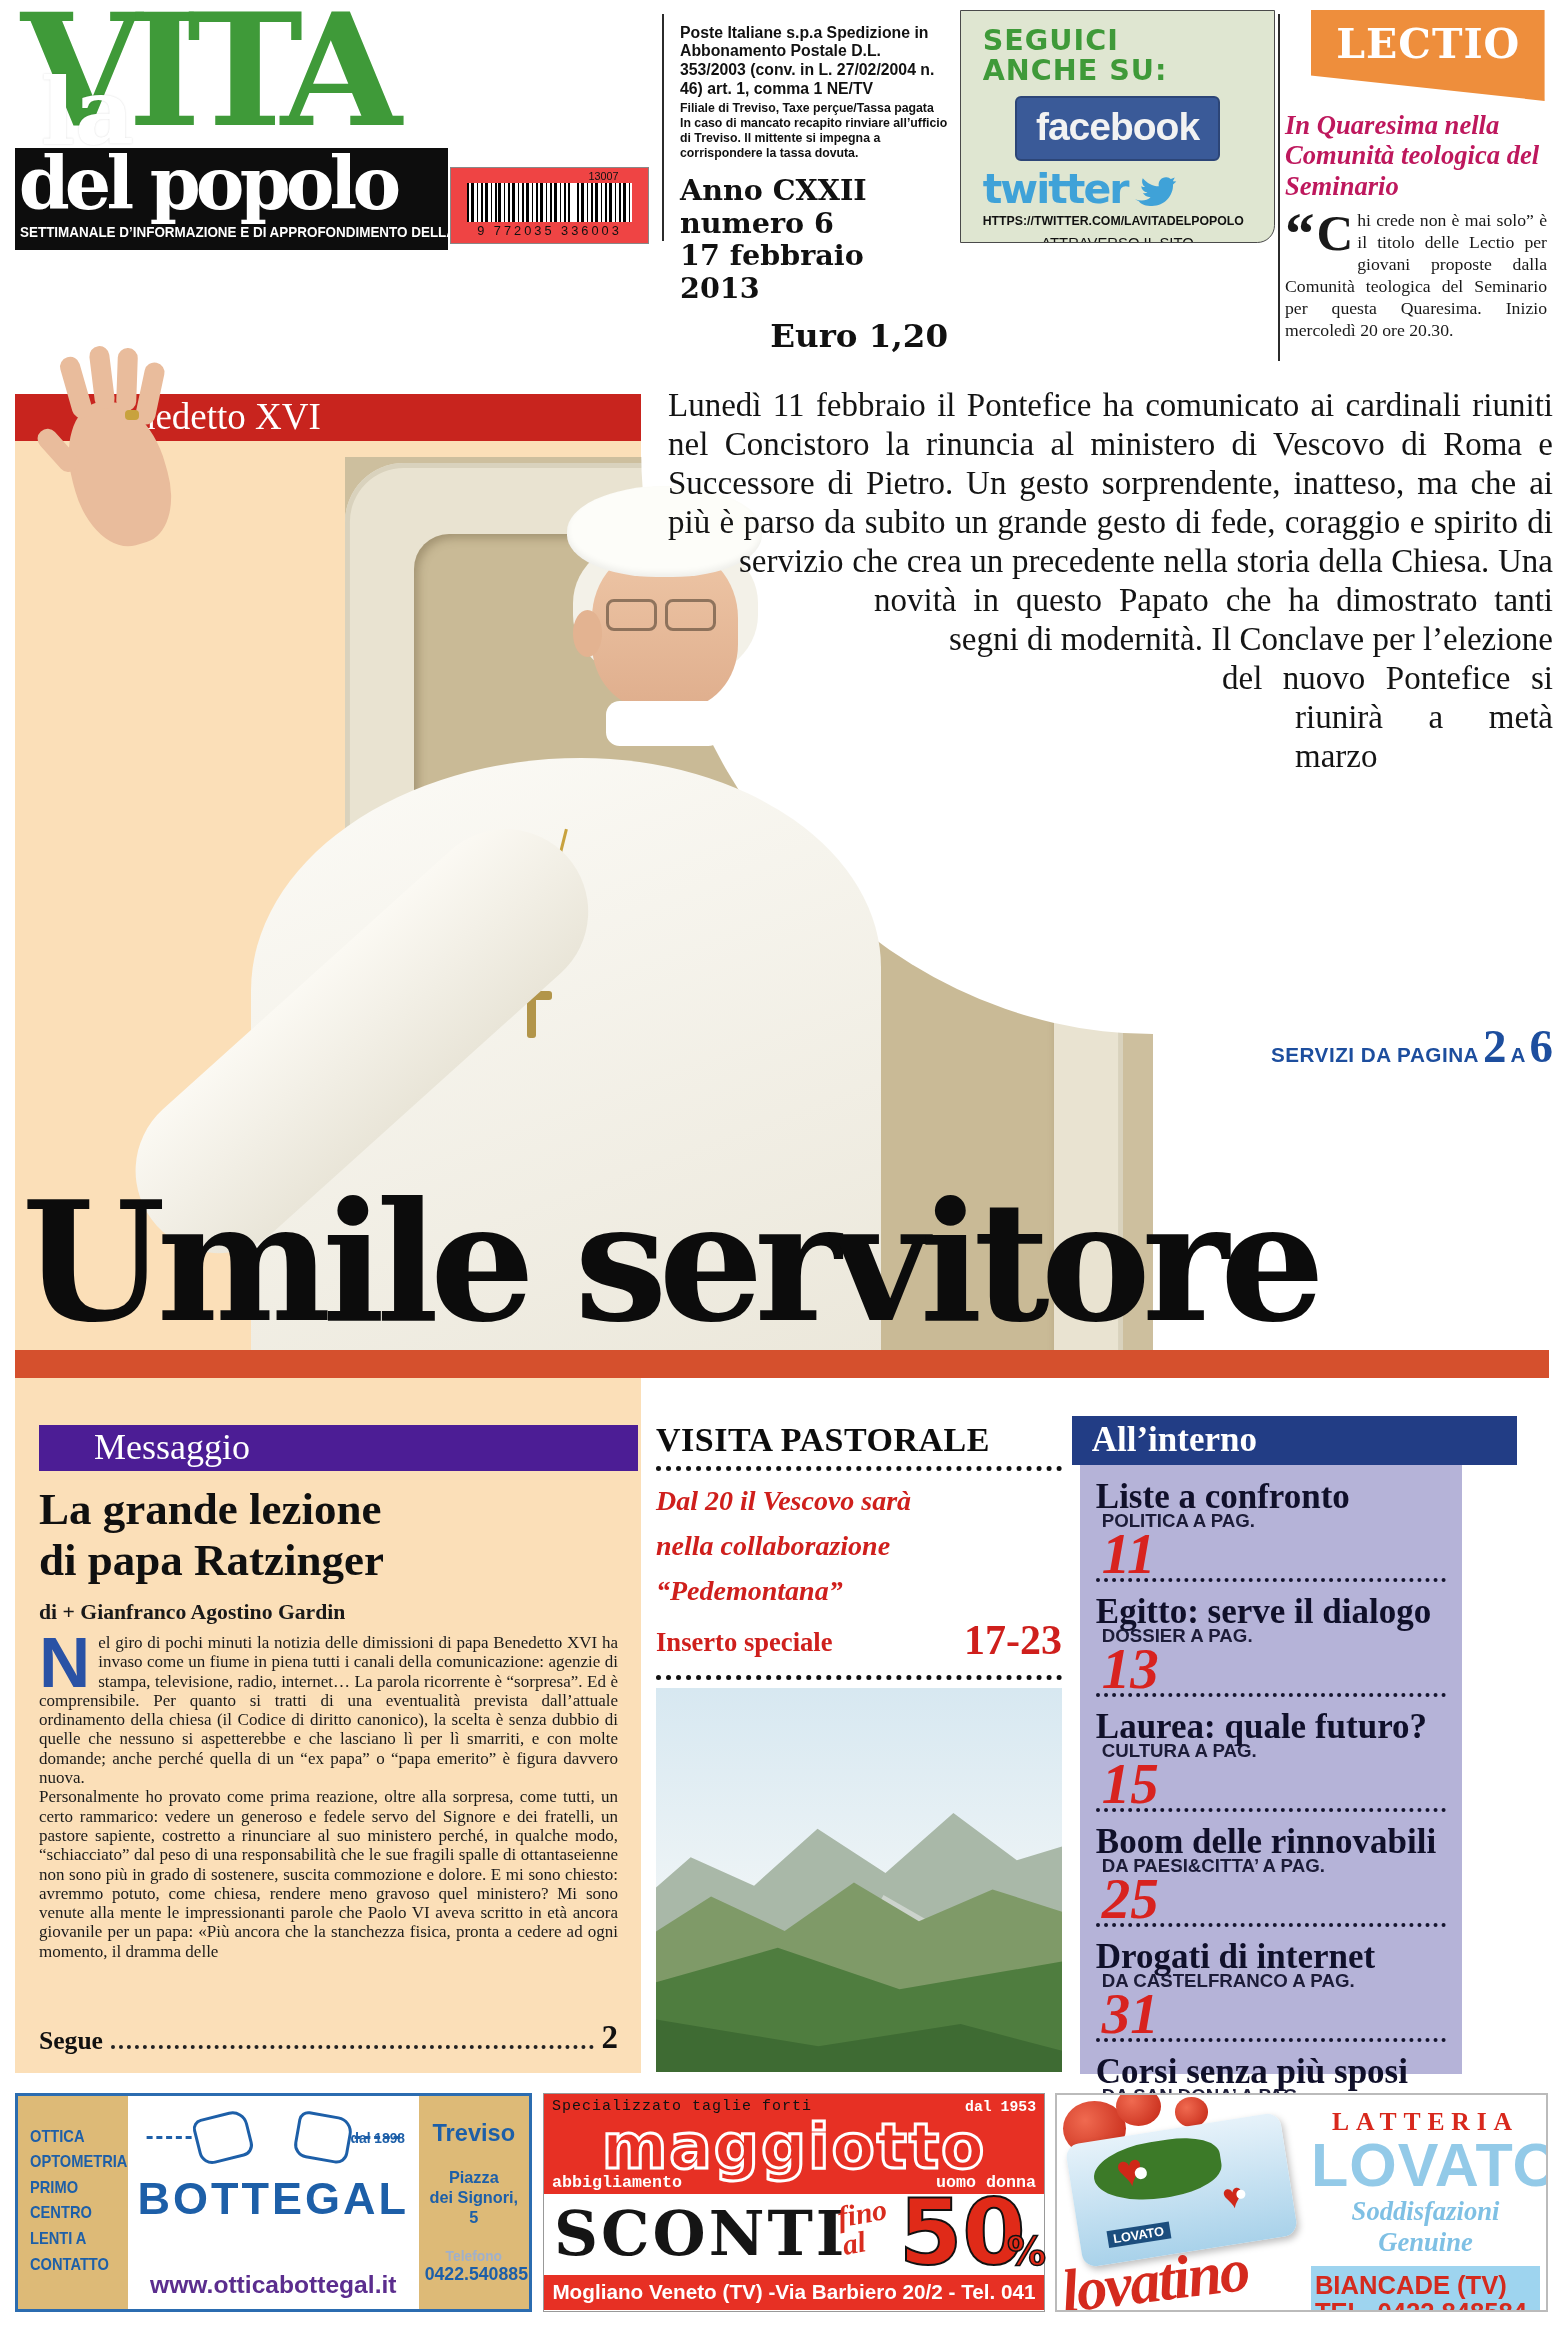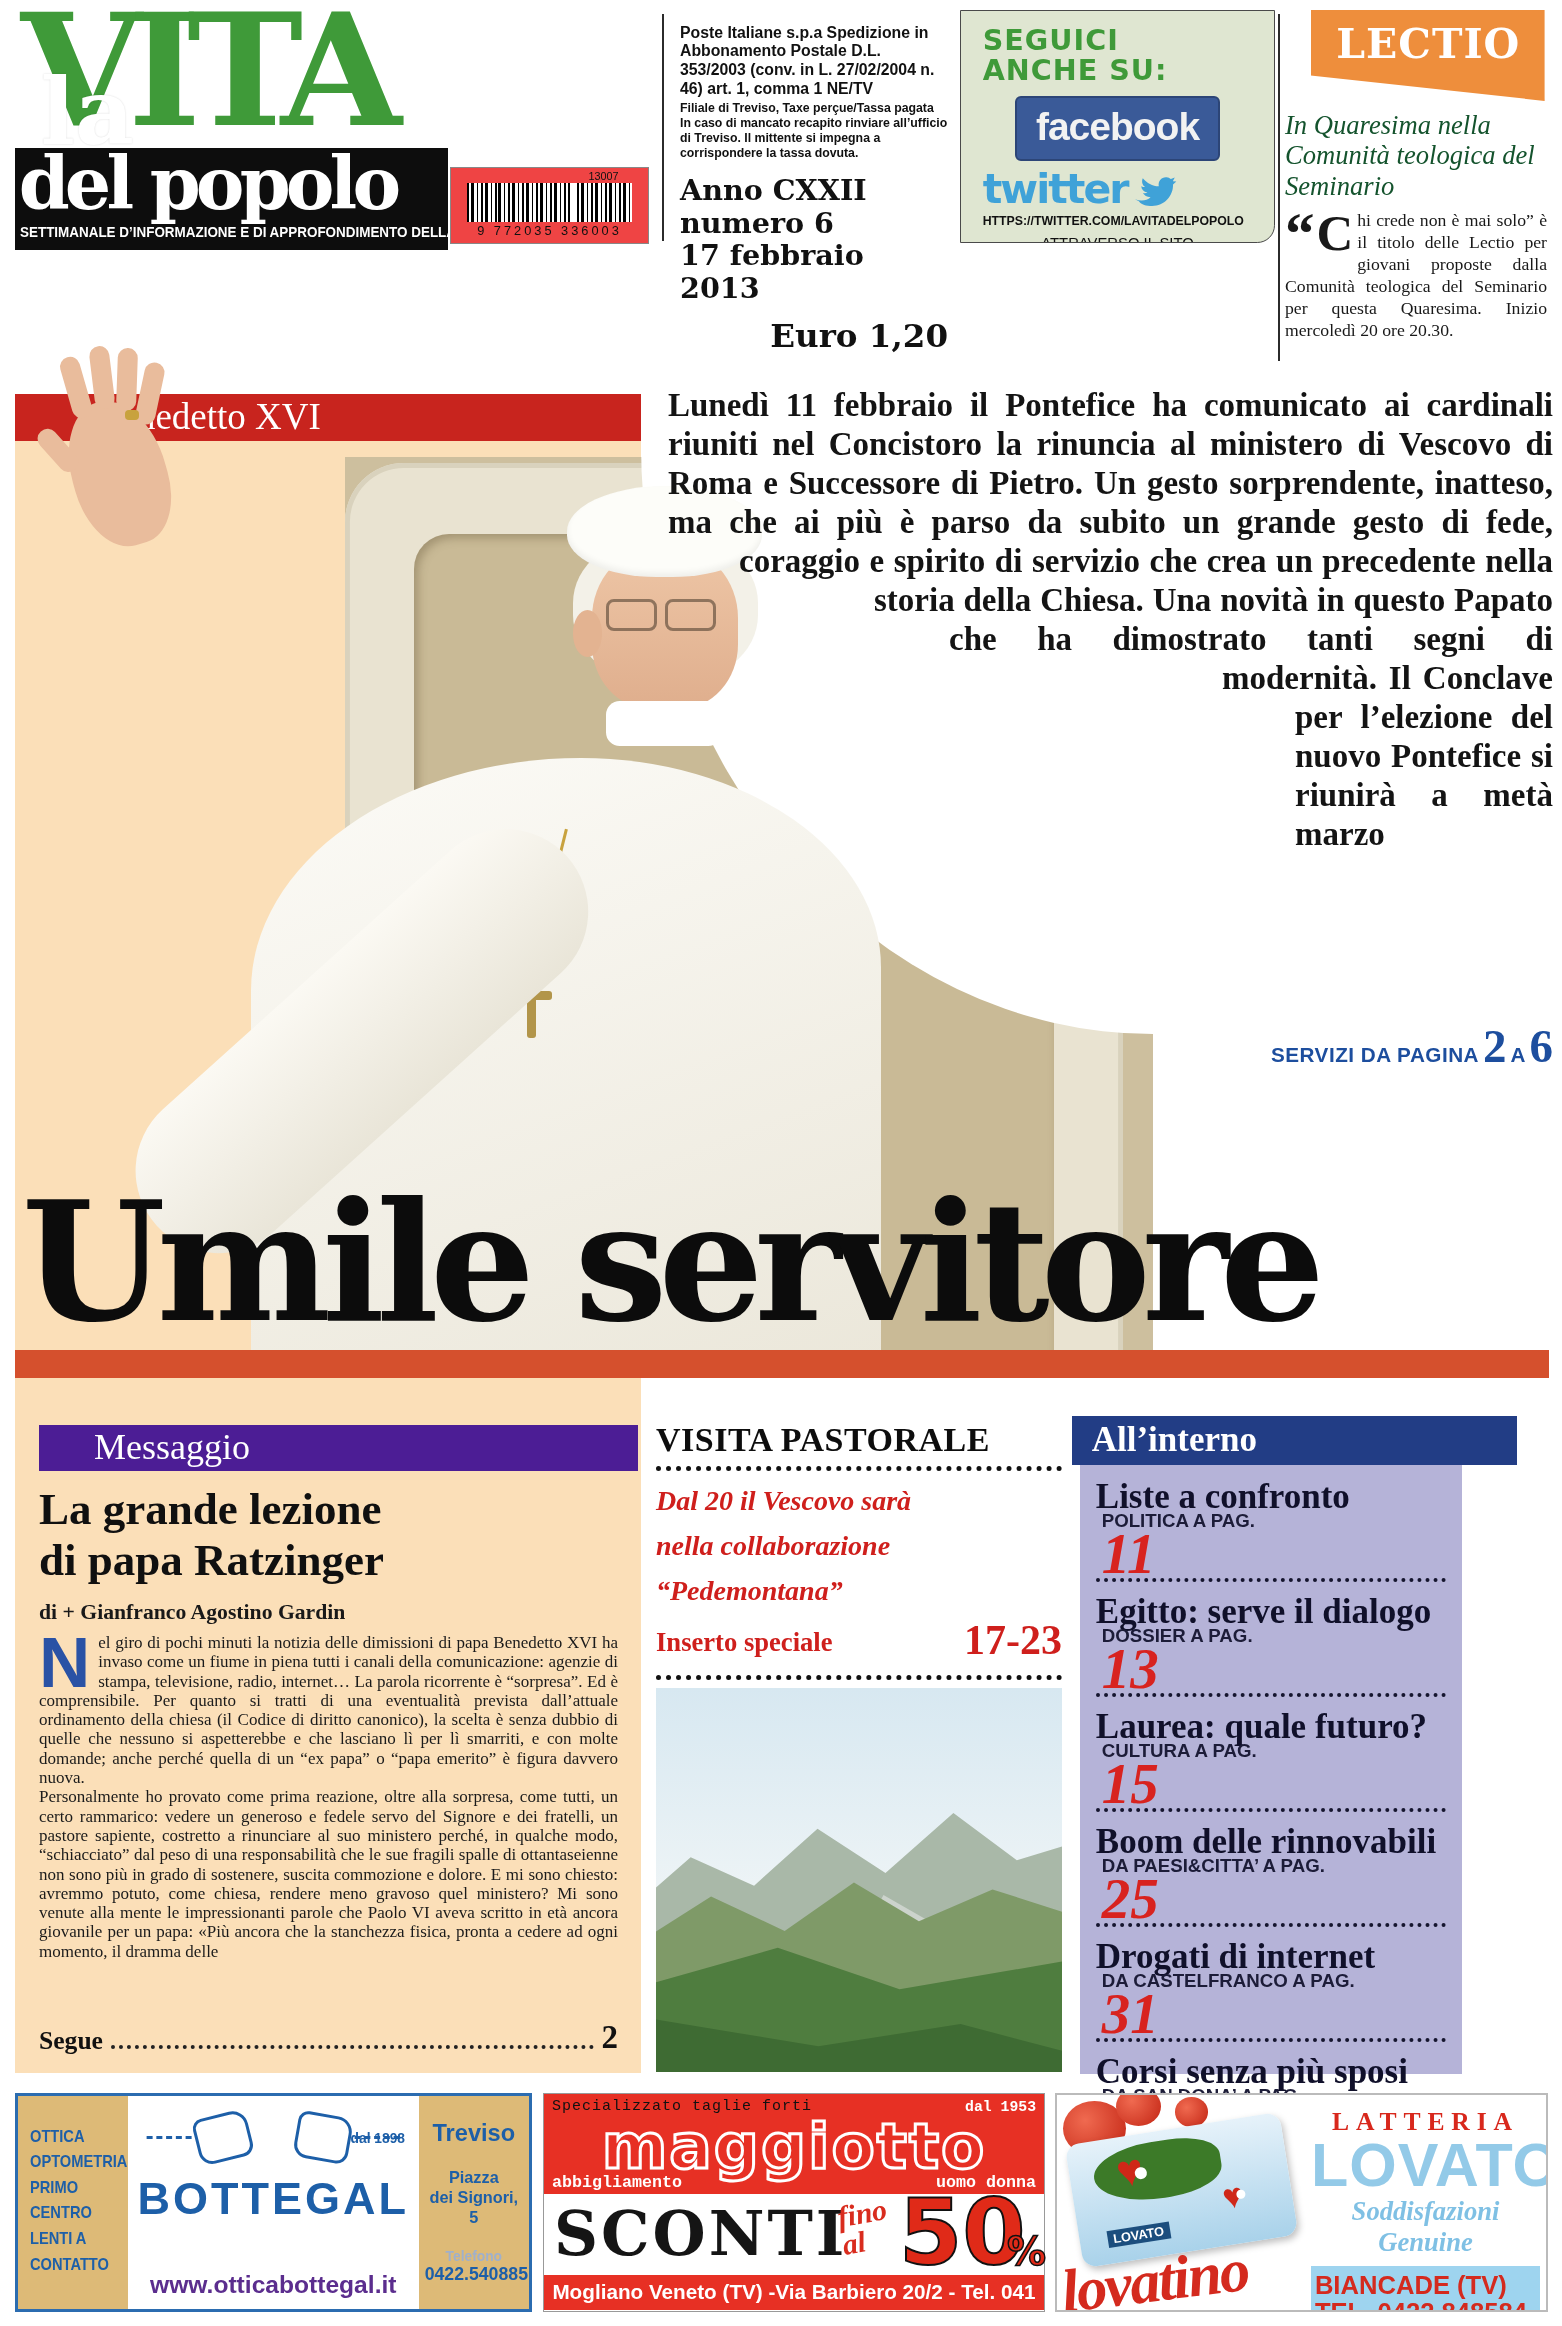--- a/index.html
+++ b/index.html
@@ -50,22 +50,22 @@
   .tw{color:#3fa2d8;font-family:"DejaVu Sans",sans-serif;font-weight:bold;font-size:41px;line-height:41px;letter-spacing:-2px;}
   .tw-url{font-family:"Liberation Sans",sans-serif;font-weight:bold;font-size:12.3px;margin:3px 0 0 21.7px;}
   .site-label{font-family:"Liberation Sans",sans-serif;font-size:14.8px;text-align:center;margin-top:6.9px;}
 
   
   .lectio{left:1283px;top:9.9px;width:266px;height:351px;}
   .lectio-banner{position:absolute;left:27.6px;top:0;width:234px;height:91px;background:#ee8e3c;
                  clip-path:polygon(0 0,100% 0,100% 100%,0 72%);}
   .lectio-label{font-family:"DejaVu Serif",serif;font-weight:bold;font-size:41px;color:#fff;
                 padding:9.9px 0 0 25.6px;letter-spacing:1px;}
-  .lectio-title{position:absolute;left:2px;top:100px;width:262px;font-style:italic;font-weight:normal;
-                font-size:26.6px;line-height:30.5px;color:#14532d;}
+  .lectio-title{position:absolute;left:2px;top:100px;width:262px;font-style:italic;font-weight:bold;
+                font-size:26.6px;line-height:30.5px;color:#be185d;}
   .lectio-body{position:absolute;left:2px;top:199px;width:262px;font-size:17.7px;line-height:22px;
                text-align:justify;color:#191919;}
   .lq{float:left;font-size:59px;line-height:39px;font-weight:bold;margin:5.9px 2px 0 0;}
   .ldc{float:left;font-size:51px;line-height:41px;font-weight:bold;margin:3.9px 3.9px 0 0;}
 
   
   .kicker{left:14.8px;top:394px;width:626px;height:47px;background:#c8241e;color:#fff;
           font-size:37px;line-height:45px;padding-left:81px;box-sizing:border-box;}
   .peach{left:14.8px;top:441px;width:626px;height:1632px;background:#fbdfb8;}
 
@@ -99,21 +99,21 @@
   .ph-face{position:absolute;left:577px;top:104px;width:146px;height:162px;
            background:linear-gradient(#eec6a6,#dfae8d);border-radius:44% 44% 40% 40%;}
   .ph-cap{position:absolute;left:552px;top:43px;width:195px;height:91px;background:#fdfdf9;
           border-radius:50% 50% 46% 46%;box-shadow:inset 0 -3.9px 5.9px rgba(0,0,0,.06);}
   .ph-ear{position:absolute;left:558px;top:167px;width:29.6px;height:47px;background:#e3b391;border-radius:50%;}
   .ph-lens{position:absolute;width:45px;height:25.6px;border:3px solid rgba(70,55,40,.55);border-radius:7.9px;}
   .l1{left:591px;top:156px;} .l2{left:650px;top:156px;}
   .ph-collar{position:absolute;left:591px;top:258px;width:116px;height:45px;background:#fff;border-radius:13.8px;}
 
   
-  .intro{left:667px;top:386px;width:886px;font-size:33px;line-height:39px;text-align:justify;color:#141414;font-weight:bold;}
+  .intro{left:667px;top:386px;width:886px;font-size:33px;line-height:39px;text-align:justify;color:#141414;}
   .st{float:left;clear:left;}
   .s1{width:1px;height:158px;} .s2{width:72px;height:39px;} .s3{width:207px;height:39px;}
   .s4{width:282px;height:39px;} .s5{width:555px;height:39px;} .s6{width:628px;height:325px;}
 
   .servizi{left:1133px;top:1019px;width:420px;text-align:right;color:#1d4e9e;white-space:nowrap;}
   .sv-label{font-family:"Liberation Sans",sans-serif;font-weight:bold;font-size:20.7px;letter-spacing:0.5px;}
   .sv-num{font-family:"Liberation Serif",serif;font-weight:bold;font-size:47px;}
   .sv-a{font-family:"Liberation Sans",sans-serif;font-weight:bold;font-size:20.7px;}
 
   .headline{left:21.7px;top:1180px;width:1533px;font-family:"DejaVu Serif",serif;font-weight:bold;

